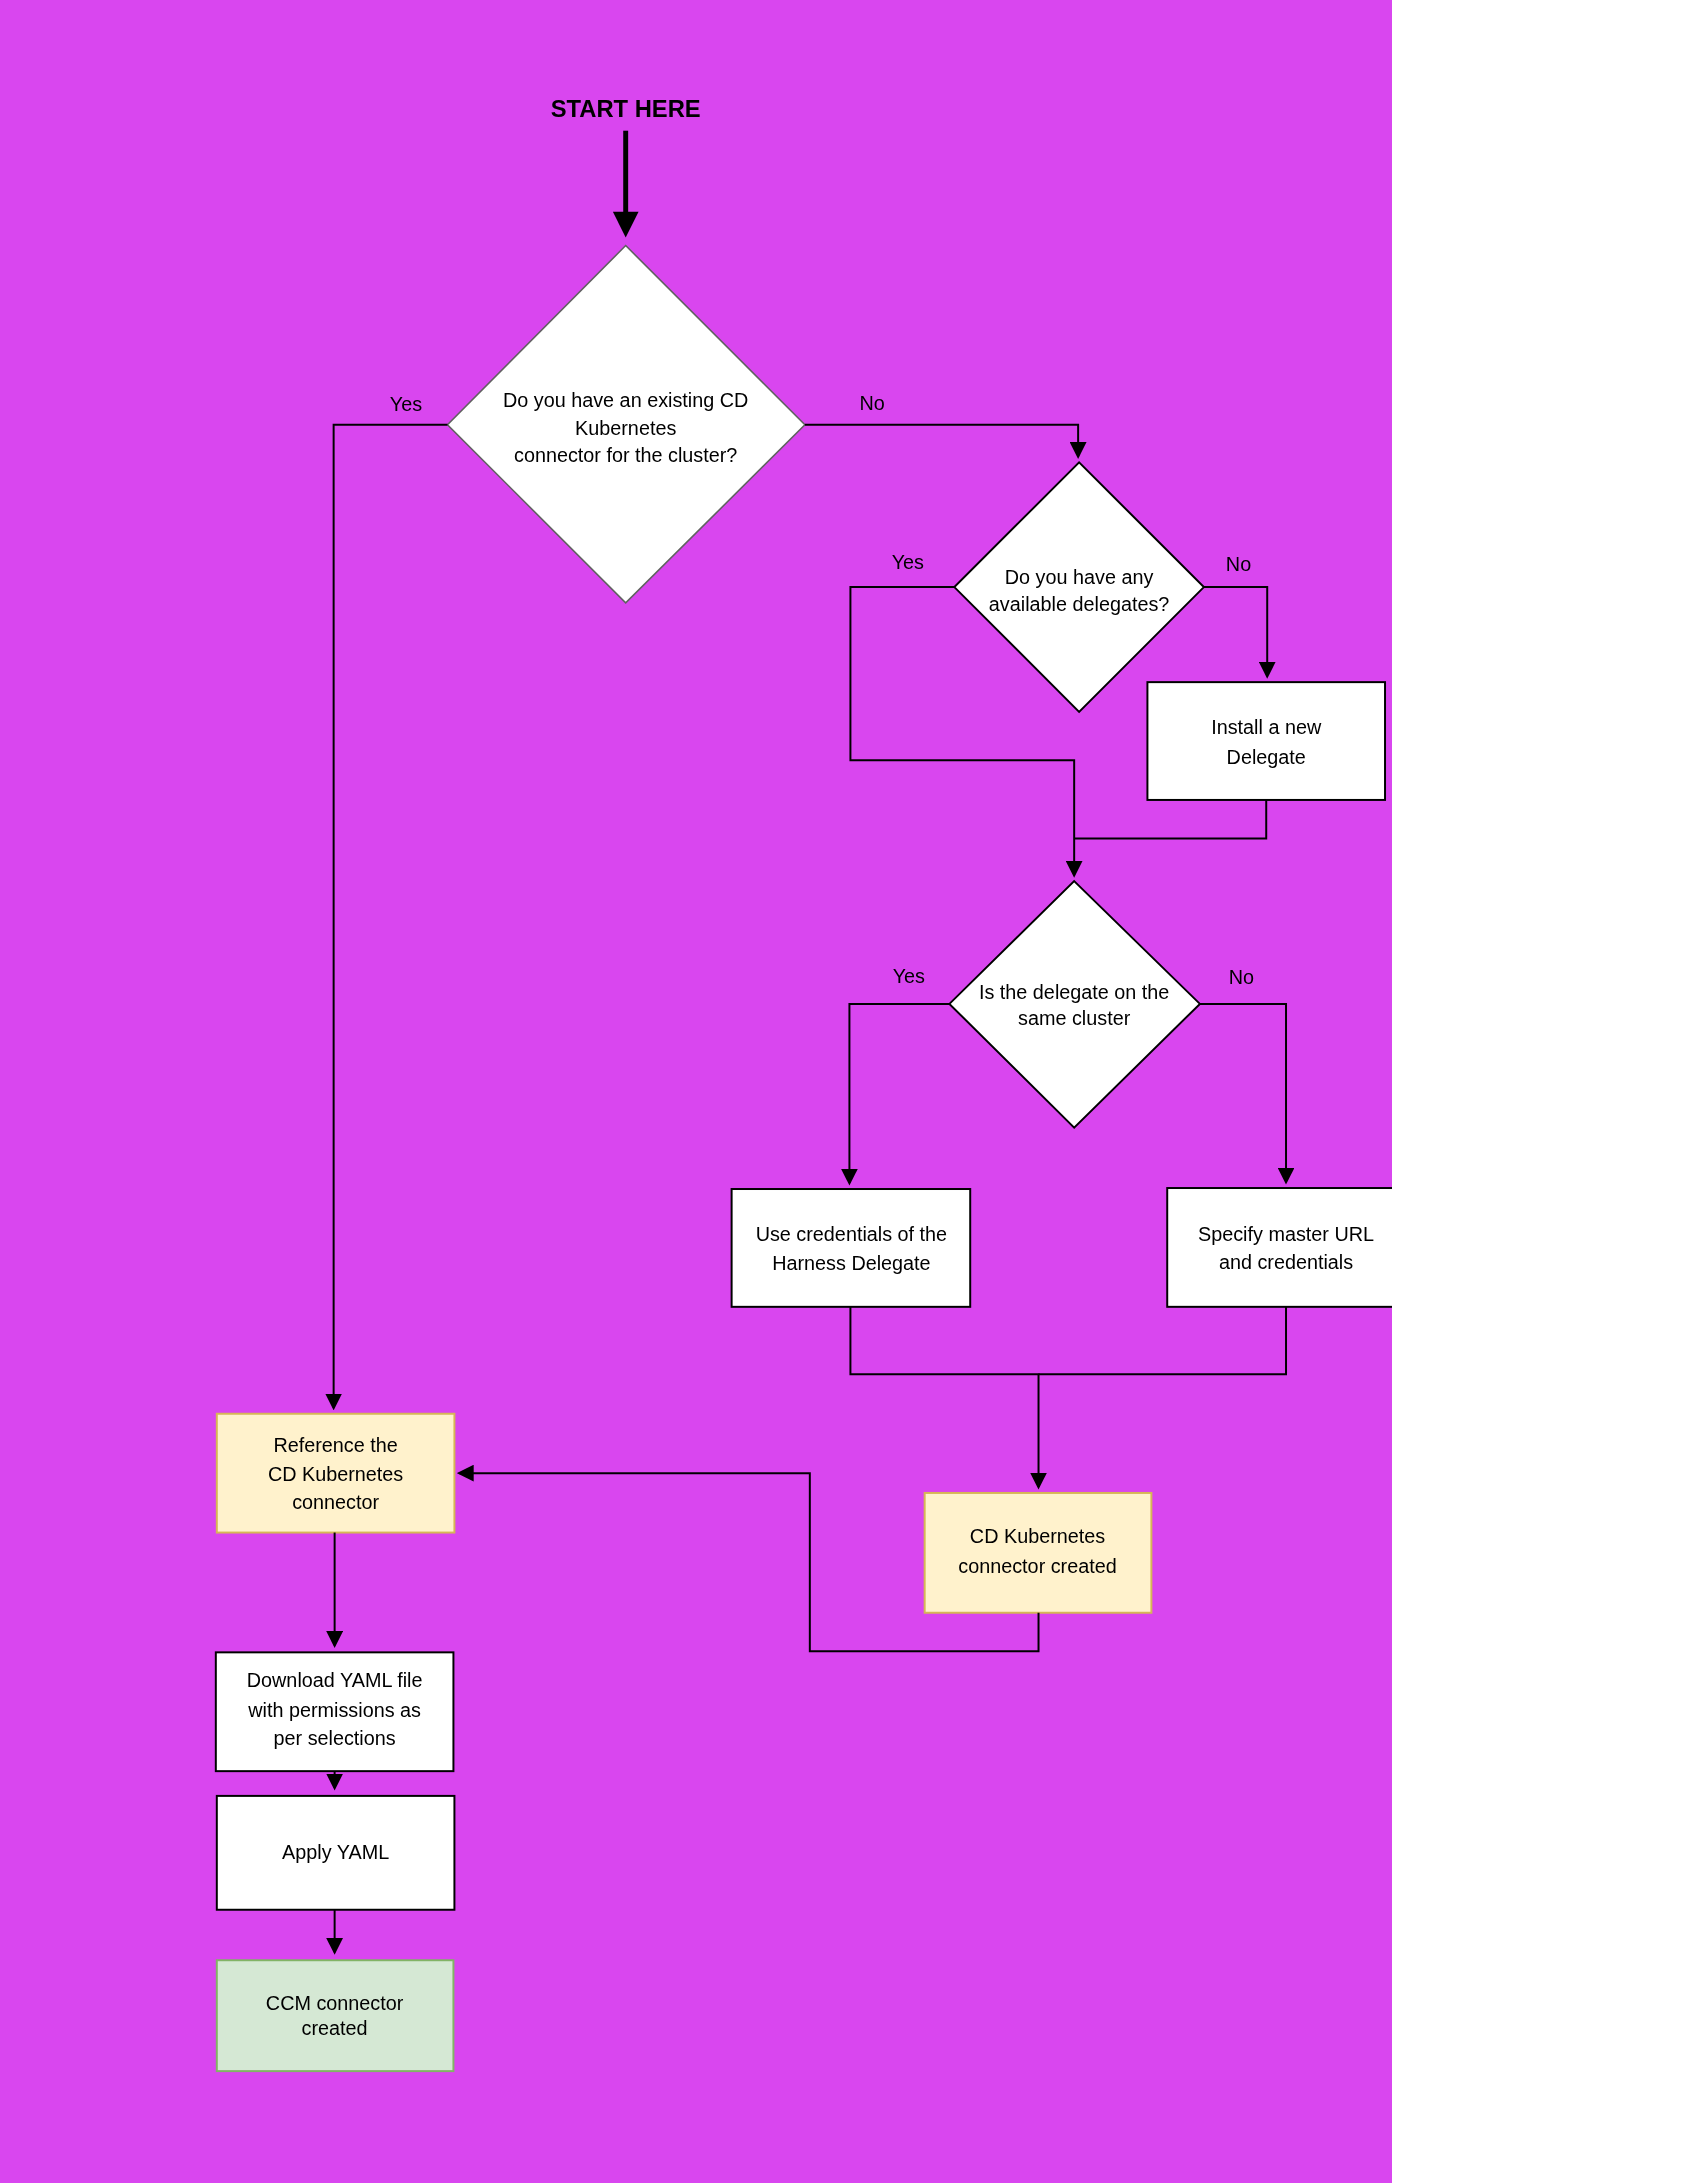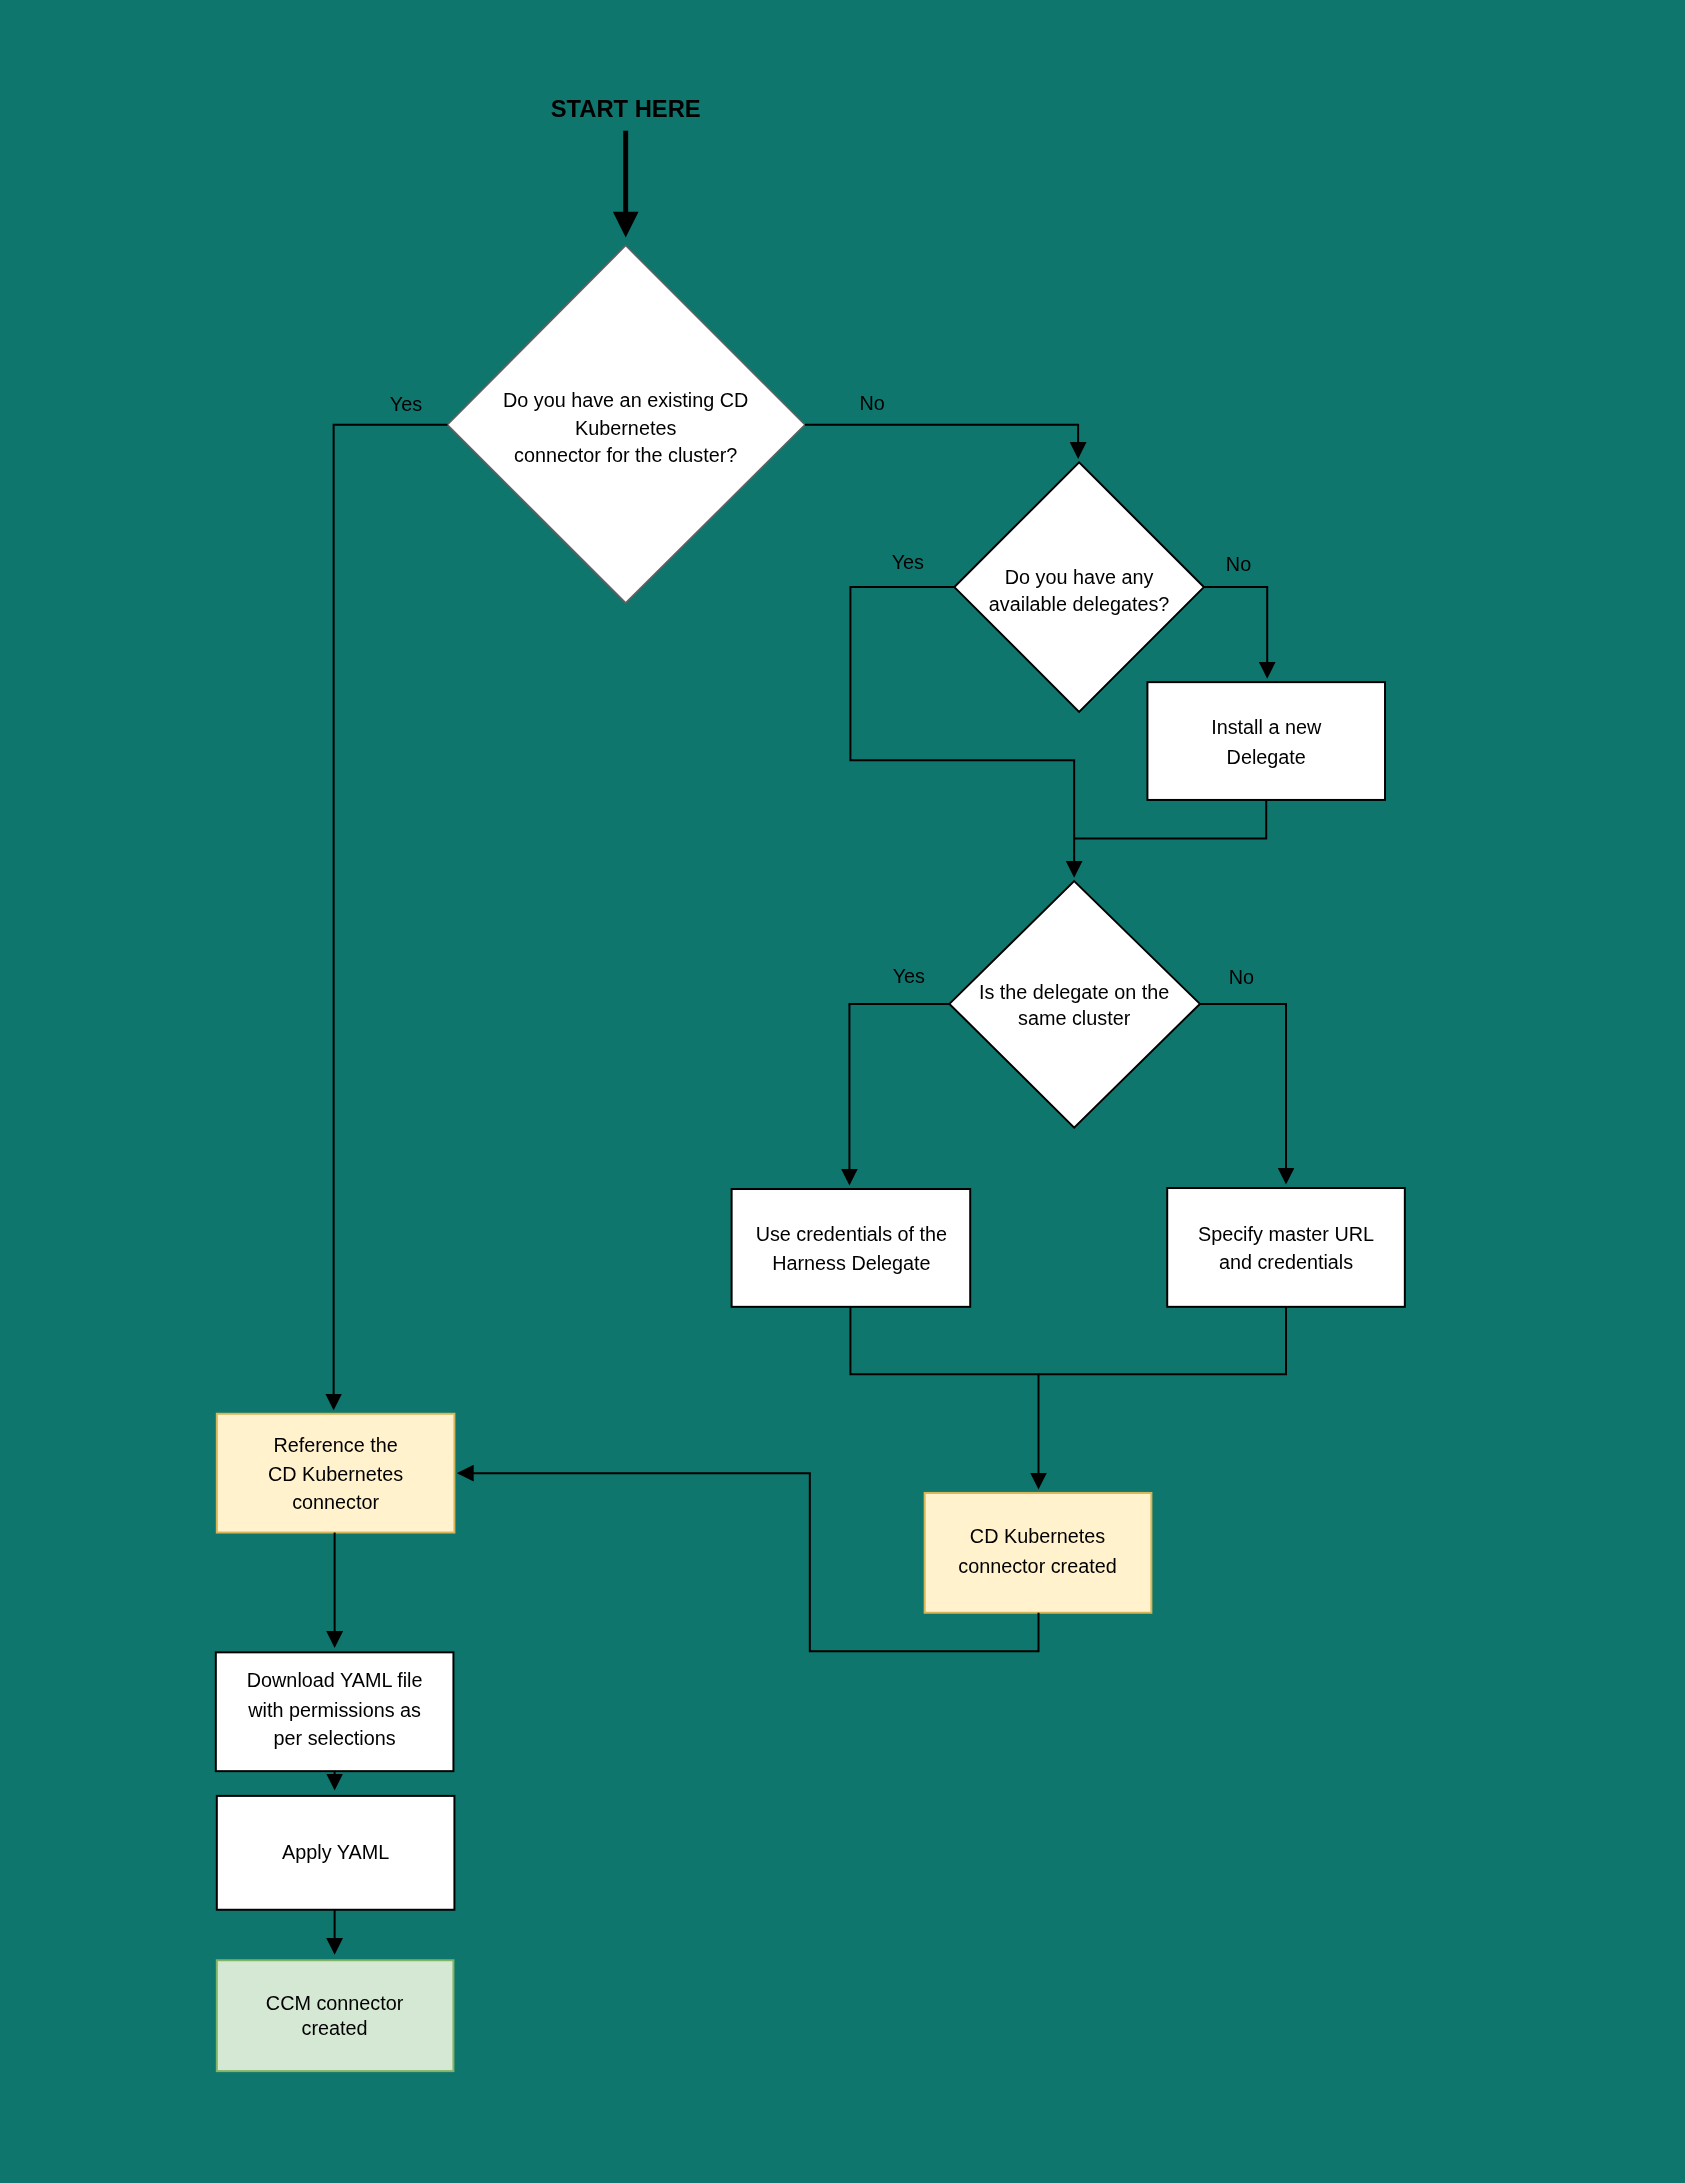--- a/index.html
+++ b/index.html
@@ -1,16 +1,16 @@
 <!DOCTYPE html>
 <html><head>
 <meta charset="utf-8">
 <style>
   html,body{margin:0;padding:0;background:#ffffff;}
-  .canvas{position:relative;width:1685px;height:2184px;background:#0f766e;overflow:hidden;}
+  .canvas{position:relative;width:1392px;height:2184px;background:#d946ef;overflow:hidden;}
   svg{position:absolute;left:0;top:0;}
   .edge{fill:none;stroke:#000000;stroke-width:2;}
   .edge-start{fill:none;stroke:#000000;stroke-width:5;}
   .shape-plain{fill:#ffffff;stroke:#000000;stroke-width:2;}
   .shape-diamond{fill:#ffffff;stroke:#000000;stroke-width:2;}
   .shape-diamond-light{fill:#ffffff;stroke:#616161;stroke-width:1.6;}
   .shape-highlight{fill:#FFF2CC;stroke:#D6B656;stroke-width:2;}
   .shape-success{fill:#D5E8D4;stroke:#82B366;stroke-width:2;}
   .node-text{font-family:"Liberation Sans",sans-serif;font-size:20px;fill:#000000;text-anchor:middle;}
   .edge-label{font-family:"Liberation Sans",sans-serif;font-size:20px;fill:#000000;text-anchor:middle;}

